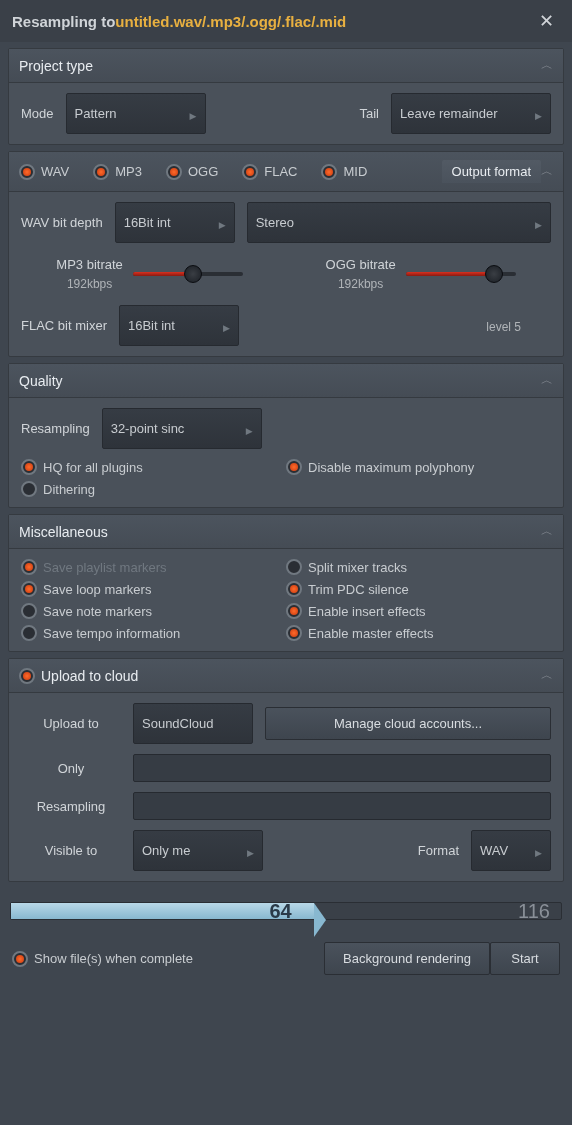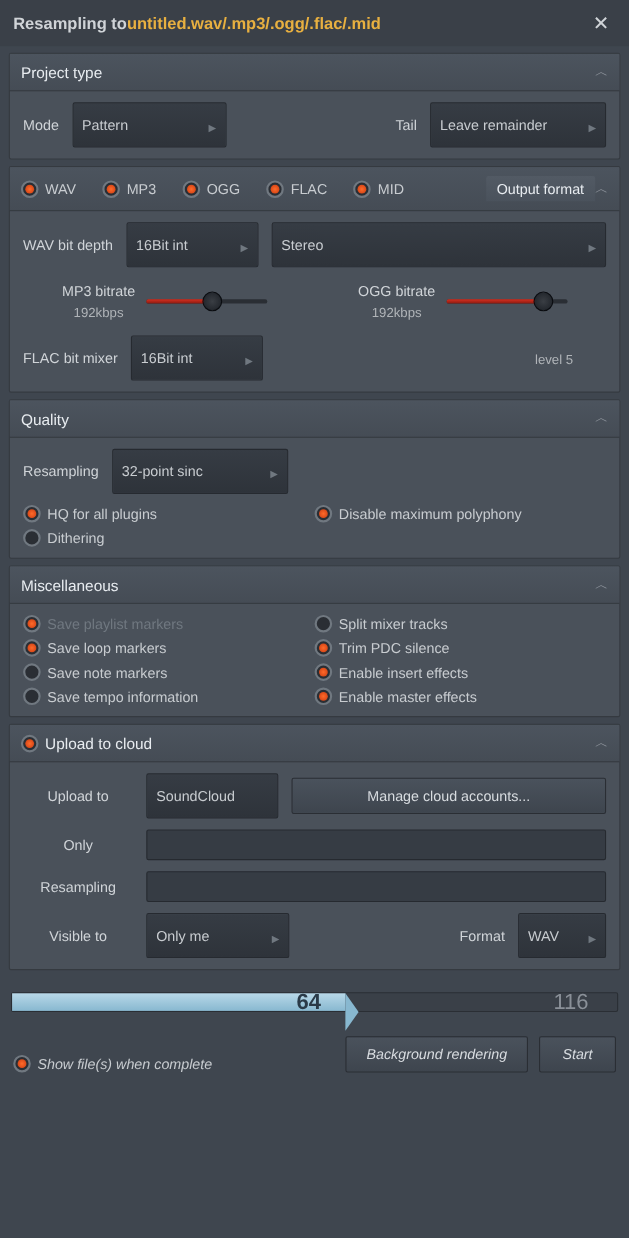--- a/index.html
+++ b/index.html
@@ -234,30 +234,28 @@
   border-left: 12px solid #88b8d0;
 }
 .progress-cur {
   position: absolute;
   color: #2a3a48;
   font-size: 20px;
   font-weight: bold;
 }
 .progress-total {
   position: absolute;
-  right: 26px;
+  right: 11px;
   color: #8a9098;
   font-size: 20px;
 }
 .bottom-bar {
   display: flex;
-  align-items: flex-end;
-  gap: 10px;
+  align-items: center;
   padding: 12px 12px;
-  font-style: italic;
 }
 .lbl-right { text-align: center; min-width: 100px; }
 </style>
 </head>
 <body>
 
 <div class="titlebar">
   <span class="title-prefix">Resampling to </span>
   <span class="title-file">untitled.wav/.mp3/.ogg/.flac/.mid</span>
   <span class="close">✕</span>

